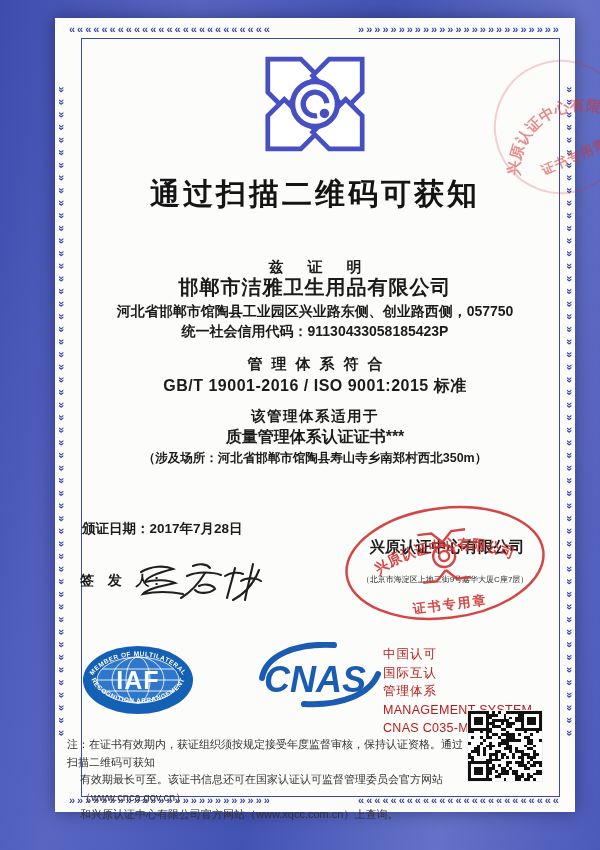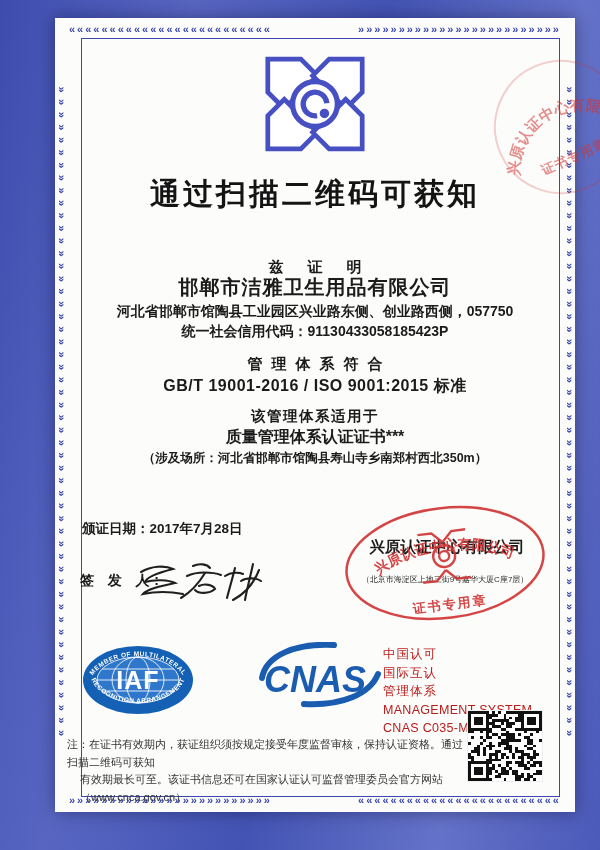--- a/index.html
+++ b/index.html
@@ -474,20 +474,21 @@
       <i style="grid-area:25/17"></i>
       <i style="grid-area:25/18"></i>
       <i style="grid-area:25/20"></i>
       <i style="grid-area:25/21"></i>
       <i style="grid-area:25/23"></i>
     </div>
 
   <div class="note">
     <div>注：在证书有效期内，获证组织须按规定接受年度监督审核，保持认证资格。通过扫描二维码可获知</div>
     <div class="ln">有效期最长可至。该证书信息还可在国家认证认可监督管理委员会官方网站（www.cnca.gov.cn）</div>
+    <div class="ln">和兴原认证中心有限公司官方网站（www.xqcc.com.cn）上查询。</div>
   </div>
 
 </div>
 
 <svg class="corner-stamp" width="150" height="150" viewBox="0 0 150 150">
   <circle cx="75" cy="75" r="66" fill="none" stroke="#d03333" stroke-width="2" opacity=".4"></circle>
   <path id="cornerArc" d="M 18,100 A 62,62 0 0 1 132,100" fill="none"></path>
   <text font-size="15" font-weight="bold" fill="#d03333">
     <textPath href="#cornerArc" startOffset="50%" text-anchor="middle">兴原认证中心有限公司</textPath>
   </text>

